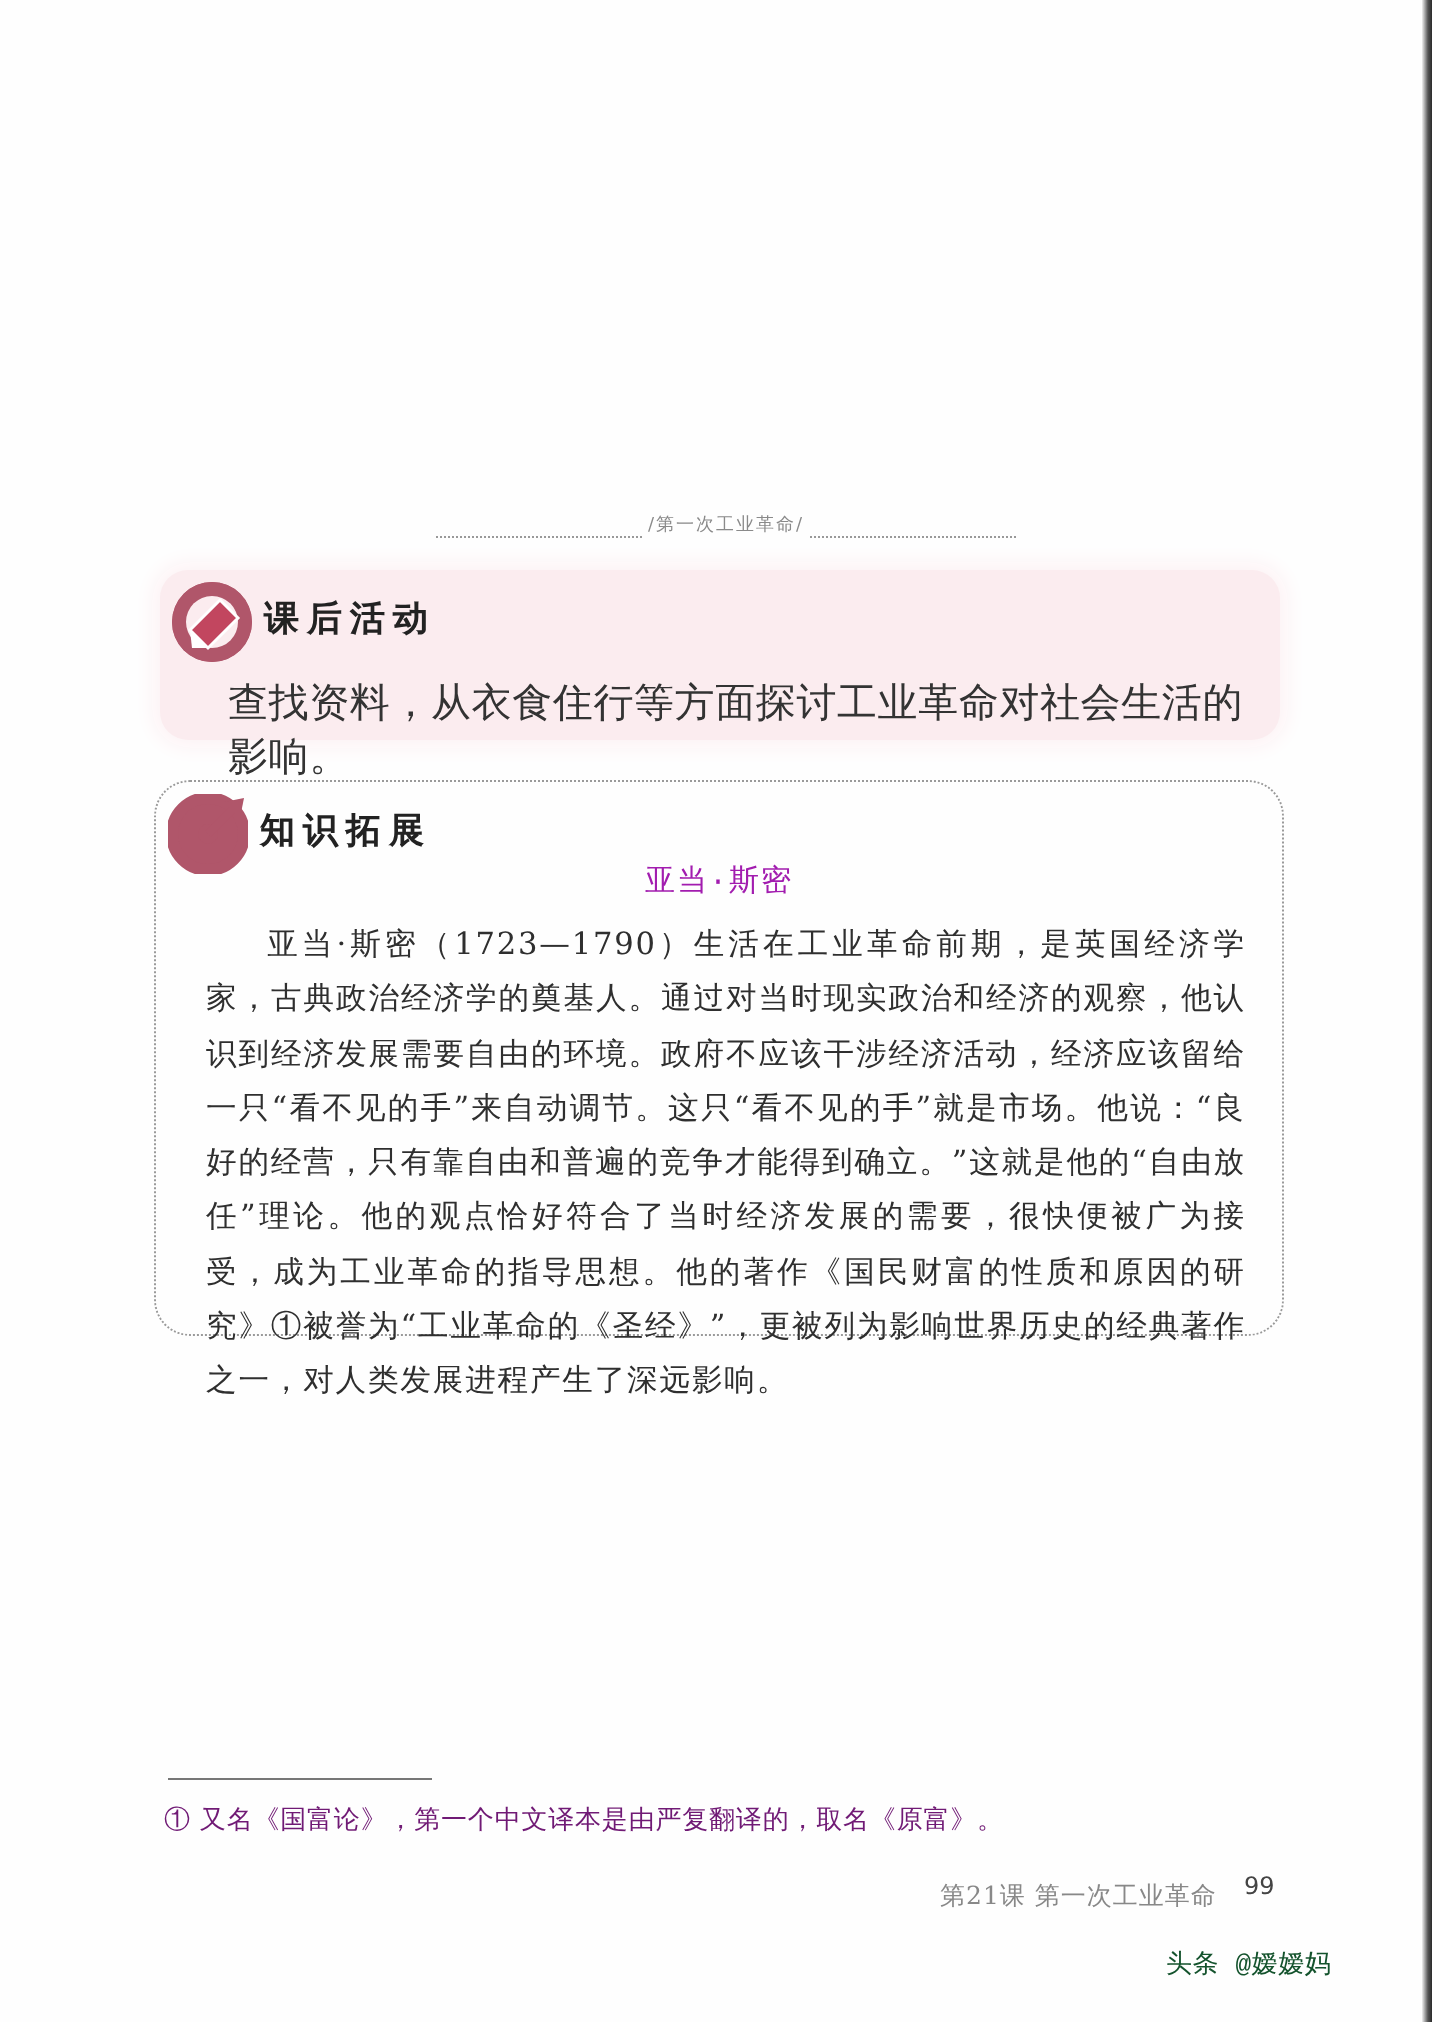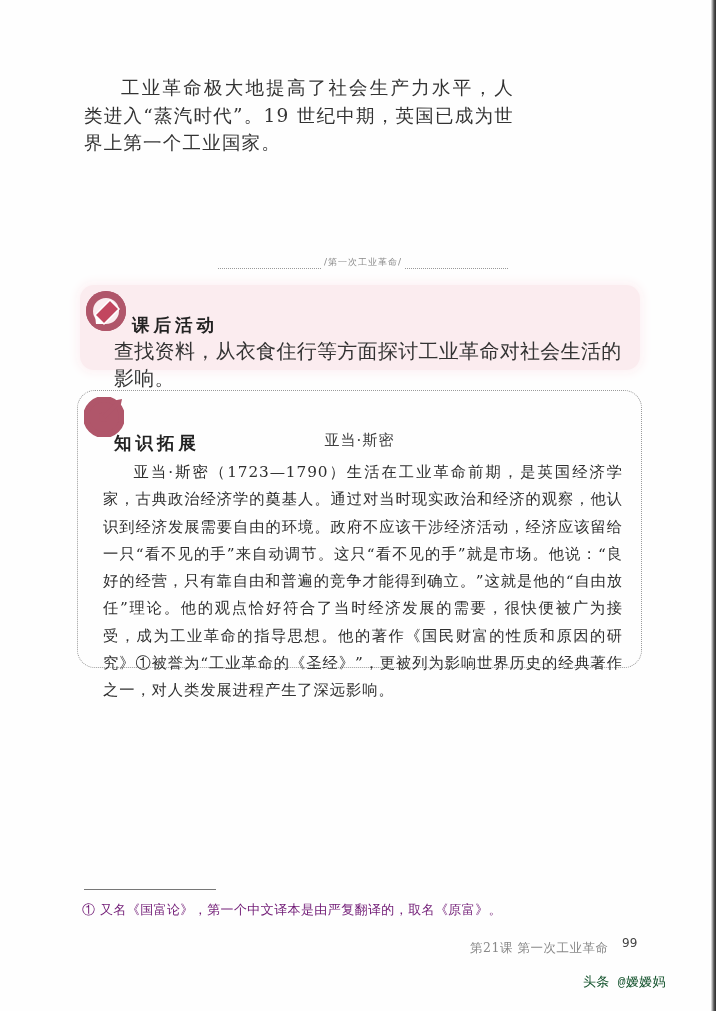--- a/index.html
+++ b/index.html
@@ -46,21 +46,21 @@
     position: absolute; left: 34px; top: 53px; font-size: 20px;
     letter-spacing: 0.3px; color: #333;
   }
 
   .knowledge-box {
     position: absolute; left: 77px; top: 390px; width: 563px; height: 276px;
     border: 1.5px dotted #9a9a9a; border-radius: 18px; background: #fefefe;
   }
   .knowledge-subtitle {
     position: absolute; left: 0; width: 100%; top: 40px; text-align: center;
-    font-size: 15px; letter-spacing: 1px; color: #404040;
+    font-size: 15px; letter-spacing: 1px; color: #a21caf; font-family: Liberation Mono, monospace;
   }
   .knowledge-text {
     position: absolute; left: 21px; top: 64px; width: 528px;
     font-size: 15.3px; line-height: 27.3px; letter-spacing: 0.9px; color: #2f2f2f;
   }
   .knowledge-text p { margin: 4px; text-indent: 2em; text-align: justify; }
 
   .footnote-rule {
     position: absolute; left: 84px; top: 889px; width: 132px; height: 0;
     border-top: 1px solid #777;
@@ -84,52 +84,51 @@
     font-size: 13px; color: #14532d; letter-spacing: 0.3px;
     text-shadow: 0 0 2px #fff, 0 0 3px #fff;
   }
 </style>
 </head>
 <body>
 
 <div class="page-edge"></div>
 
 <div class="body-text">
-  <p>工业革命极大地提高了社会生产力水平，人类进入“蒸汽时代”。19 世纪中期，英国已成为世界上第一个工业国家。</p>
 </div>
 
 <div class="section-divider">
   <span class="dots"></span>
   <span class="label">/第一次工业革命/</span>
   <span class="dots"></span>
 </div>
 
 <div class="activity-box">
   <span class="box-icon" style="left:6px; top:6px;">
     <svg width="40" height="40" viewBox="0 0 40 40">
       <circle cx="20" cy="20" r="20" fill="#b0566a"></circle>
       <circle cx="20" cy="20" r="13" fill="#fbecef"></circle>
       <path d="M9 24 L24 9 L33 18 L18 33 Z" fill="#c2465f" stroke="#fff" stroke-width="1.5"></path>
       <path d="M9 24 L18 33 L10 33 Z" fill="#fff"></path>
     </svg>
   </span>
-  <span class="box-title" style="left:52px; top:28px;">课后活动</span>
+  <span class="box-title" style="left:52px; top:12px;">课后活动</span>
   <span class="activity-text">查找资料，从衣食住行等方面探讨工业革命对社会生活的影响。</span>
 </div>
 
 <div class="knowledge-box">
   <span class="box-icon" style="left:6px; top:6px;">
     <svg width="40" height="40" viewBox="0 0 40 40">
       <circle cx="20" cy="20" r="18" fill="none" stroke="#b0566a" stroke-width="6"></circle>
       <circle cx="20" cy="20" r="5" fill="#b0566a"></circle>
       <path d="M20 20 L33 7" stroke="#b0566a" stroke-width="4"></path>
       <path d="M28 4 L38 2 L36 12 Z" fill="#b0566a"></path>
     </svg>
   </span>
-  <span class="box-title" style="left:36px; top:12px;margin-top:28px;">知识拓展</span>
+  <span class="box-title" style="left:52px; top:12px;">知识拓展</span>
   <div class="knowledge-subtitle">亚当·斯密</div>
   <div class="knowledge-text">
     <p>亚当·斯密（1723—1790）生活在工业革命前期，是英国经济学家，古典政治经济学的奠基人。通过对当时现实政治和经济的观察，他认识到经济发展需要自由的环境。政府不应该干涉经济活动，经济应该留给一只“看不见的手”来自动调节。这只“看不见的手”就是市场。他说：“良好的经营，只有靠自由和普遍的竞争才能得到确立。”这就是他的“自由放任”理论。他的观点恰好符合了当时经济发展的需要，很快便被广为接受，成为工业革命的指导思想。他的著作《国民财富的性质和原因的研究》①被誉为“工业革命的《圣经》”，更被列为影响世界历史的经典著作之一，对人类发展进程产生了深远影响。</p>
   </div>
 </div>
 
 <div class="footnote-rule"></div>
 <div class="footnote">① 又名《国富论》，第一个中文译本是由严复翻译的，取名《原富》。</div>
 
 <div class="running-footer">第21课  第一次工业革命</div>

